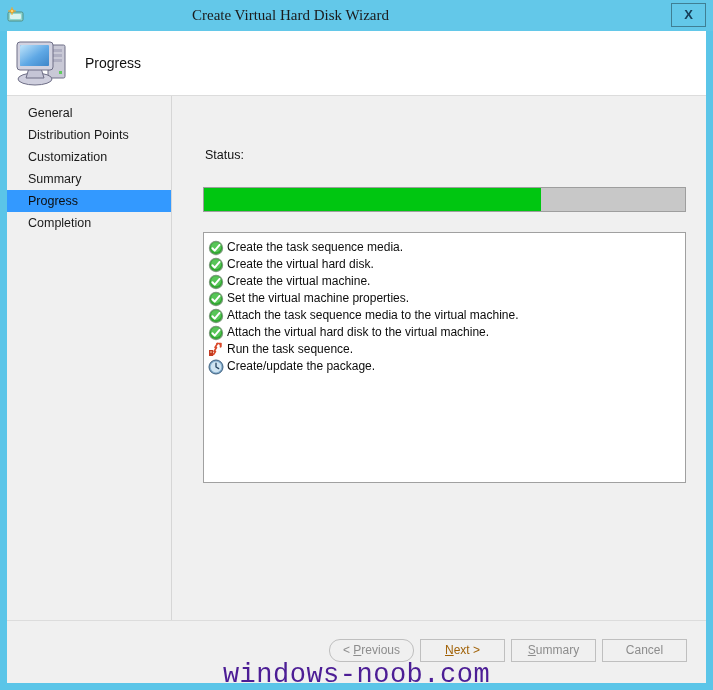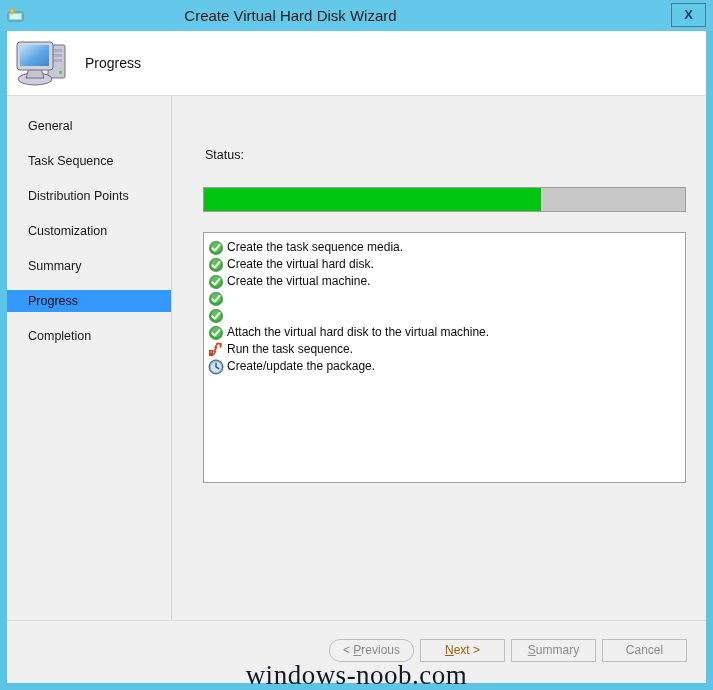--- a/index.html
+++ b/index.html
@@ -41,21 +41,21 @@
   }
   #titlebar-title {
     position: absolute;
     left: 0; top: 0;
     width: 581px;
     height: 31px;
     line-height: 31px;
     text-align: center;
     font-size: 15px;
     color: #1b1b1b;
-    font-family: Liberation Sans, sans-serif;
+    font-family: Liberation Serif, serif;
     white-space: nowrap;
   }
   #close-button {
     position: absolute;
     right: 7px;
     top: 3px;
     width: 35px;
     height: 24px;
     border: 1px solid #3f7f94;
     box-sizing: border-box;
@@ -129,21 +129,20 @@
   }
   .nav-item {
     height: 22px;
     line-height: 22px;
     padding-left: 21px;
     font-size: 12.5px;
     color: #1a1a1a;
     font-family: "Liberation Sans", sans-serif;
     cursor: pointer;
     white-space: nowrap;
-    margin-top: 13px;
   }
   .nav-item.selected {
     background: #3399FF;
     color: #0d0d0d;
   }
 
   
   #content {
     position: absolute;
     left: 166px;
@@ -242,22 +241,22 @@
   #btn-cancel   { left: 595px; }
 
   
   #watermark {
     position: absolute;
     left: 0;
     bottom: 0;
     width: 713px;
     text-align: center;
     font-size: 27px;
-    color: #0f172a;
-    font-family: Liberation Serif, serif;
+    color: #4c1d95;
+    font-family: Liberation Mono, monospace;
     letter-spacing: 0.5px;
     pointer-events: none;
     z-index: 50;
     line-height: 30px;
   }
 </style>
 </head>
 <body>
 
 <div id="window">
@@ -306,21 +305,20 @@
           <rect x="5" y="8" width="29" height="21" rx="1.5" fill="url(#scr)"></rect>
         </svg>
       </span>
       <div id="header-title">Progress</div>
     </div>
 
     <div id="body-area">
 
       <div id="sidebar">
           <div class="nav-item">General</div>
-          <div class="nav-item">Task Sequence</div>
           <div class="nav-item">Distribution Points</div>
           <div class="nav-item">Customization</div>
           <div class="nav-item">Summary</div>
           <div class="nav-item selected" style="background: rgb(51, 153, 255);">Progress</div>
           <div class="nav-item">Completion</div>
         </div>
 
       <div id="content">
         <div id="status-label">Status:</div>
 
@@ -364,30 +362,32 @@
             </div>
             <div class="task-row">
               <span style="width: 16px; height: 16px; flex: 0 0 16px; margin-right: 3px; line-height: 0;">
                 <svg class="task-icon" viewBox="0 0 16 16">
                   <circle cx="8" cy="8" r="7.2" fill="#7C9C7C"></circle>
                   <circle cx="8" cy="8" r="6.1" fill="#2FA82F"></circle>
                   <circle cx="8" cy="7.2" r="5" fill="#58C558"></circle>
                   <path d="M4.4 8.2 L6.7 10.6 L11.6 4.9" stroke="#ffffff" stroke-width="2" fill="none" stroke-linecap="round" stroke-linejoin="round"></path>
                 </svg>
               </span>
-            </div>
-            <div class="task-row">
-              <span style="width: 16px; height: 16px; flex: 0 0 16px; margin-right: 3px; line-height: 0;">
-                <svg class="task-icon" viewBox="0 0 16 16">
-                  <circle cx="8" cy="8" r="7.2" fill="#7C9C7C"></circle>
-                  <circle cx="8" cy="8" r="6.1" fill="#2FA82F"></circle>
-                  <circle cx="8" cy="7.2" r="5" fill="#58C558"></circle>
-                  <path d="M4.4 8.2 L6.7 10.6 L11.6 4.9" stroke="#ffffff" stroke-width="2" fill="none" stroke-linecap="round" stroke-linejoin="round"></path>
-                </svg>
-              </span>
+              <span>Set the virtual machine properties.</span>
+            </div>
+            <div class="task-row">
+              <span style="width: 16px; height: 16px; flex: 0 0 16px; margin-right: 3px; line-height: 0;">
+                <svg class="task-icon" viewBox="0 0 16 16">
+                  <circle cx="8" cy="8" r="7.2" fill="#7C9C7C"></circle>
+                  <circle cx="8" cy="8" r="6.1" fill="#2FA82F"></circle>
+                  <circle cx="8" cy="7.2" r="5" fill="#58C558"></circle>
+                  <path d="M4.4 8.2 L6.7 10.6 L11.6 4.9" stroke="#ffffff" stroke-width="2" fill="none" stroke-linecap="round" stroke-linejoin="round"></path>
+                </svg>
+              </span>
+              <span>Attach the task sequence media to the virtual machine.</span>
             </div>
             <div class="task-row">
               <span style="width: 16px; height: 16px; flex: 0 0 16px; margin-right: 3px; line-height: 0;">
                 <svg class="task-icon" viewBox="0 0 16 16">
                   <circle cx="8" cy="8" r="7.2" fill="#7C9C7C"></circle>
                   <circle cx="8" cy="8" r="6.1" fill="#2FA82F"></circle>
                   <circle cx="8" cy="7.2" r="5" fill="#58C558"></circle>
                   <path d="M4.4 8.2 L6.7 10.6 L11.6 4.9" stroke="#ffffff" stroke-width="2" fill="none" stroke-linecap="round" stroke-linejoin="round"></path>
                 </svg>
               </span>

